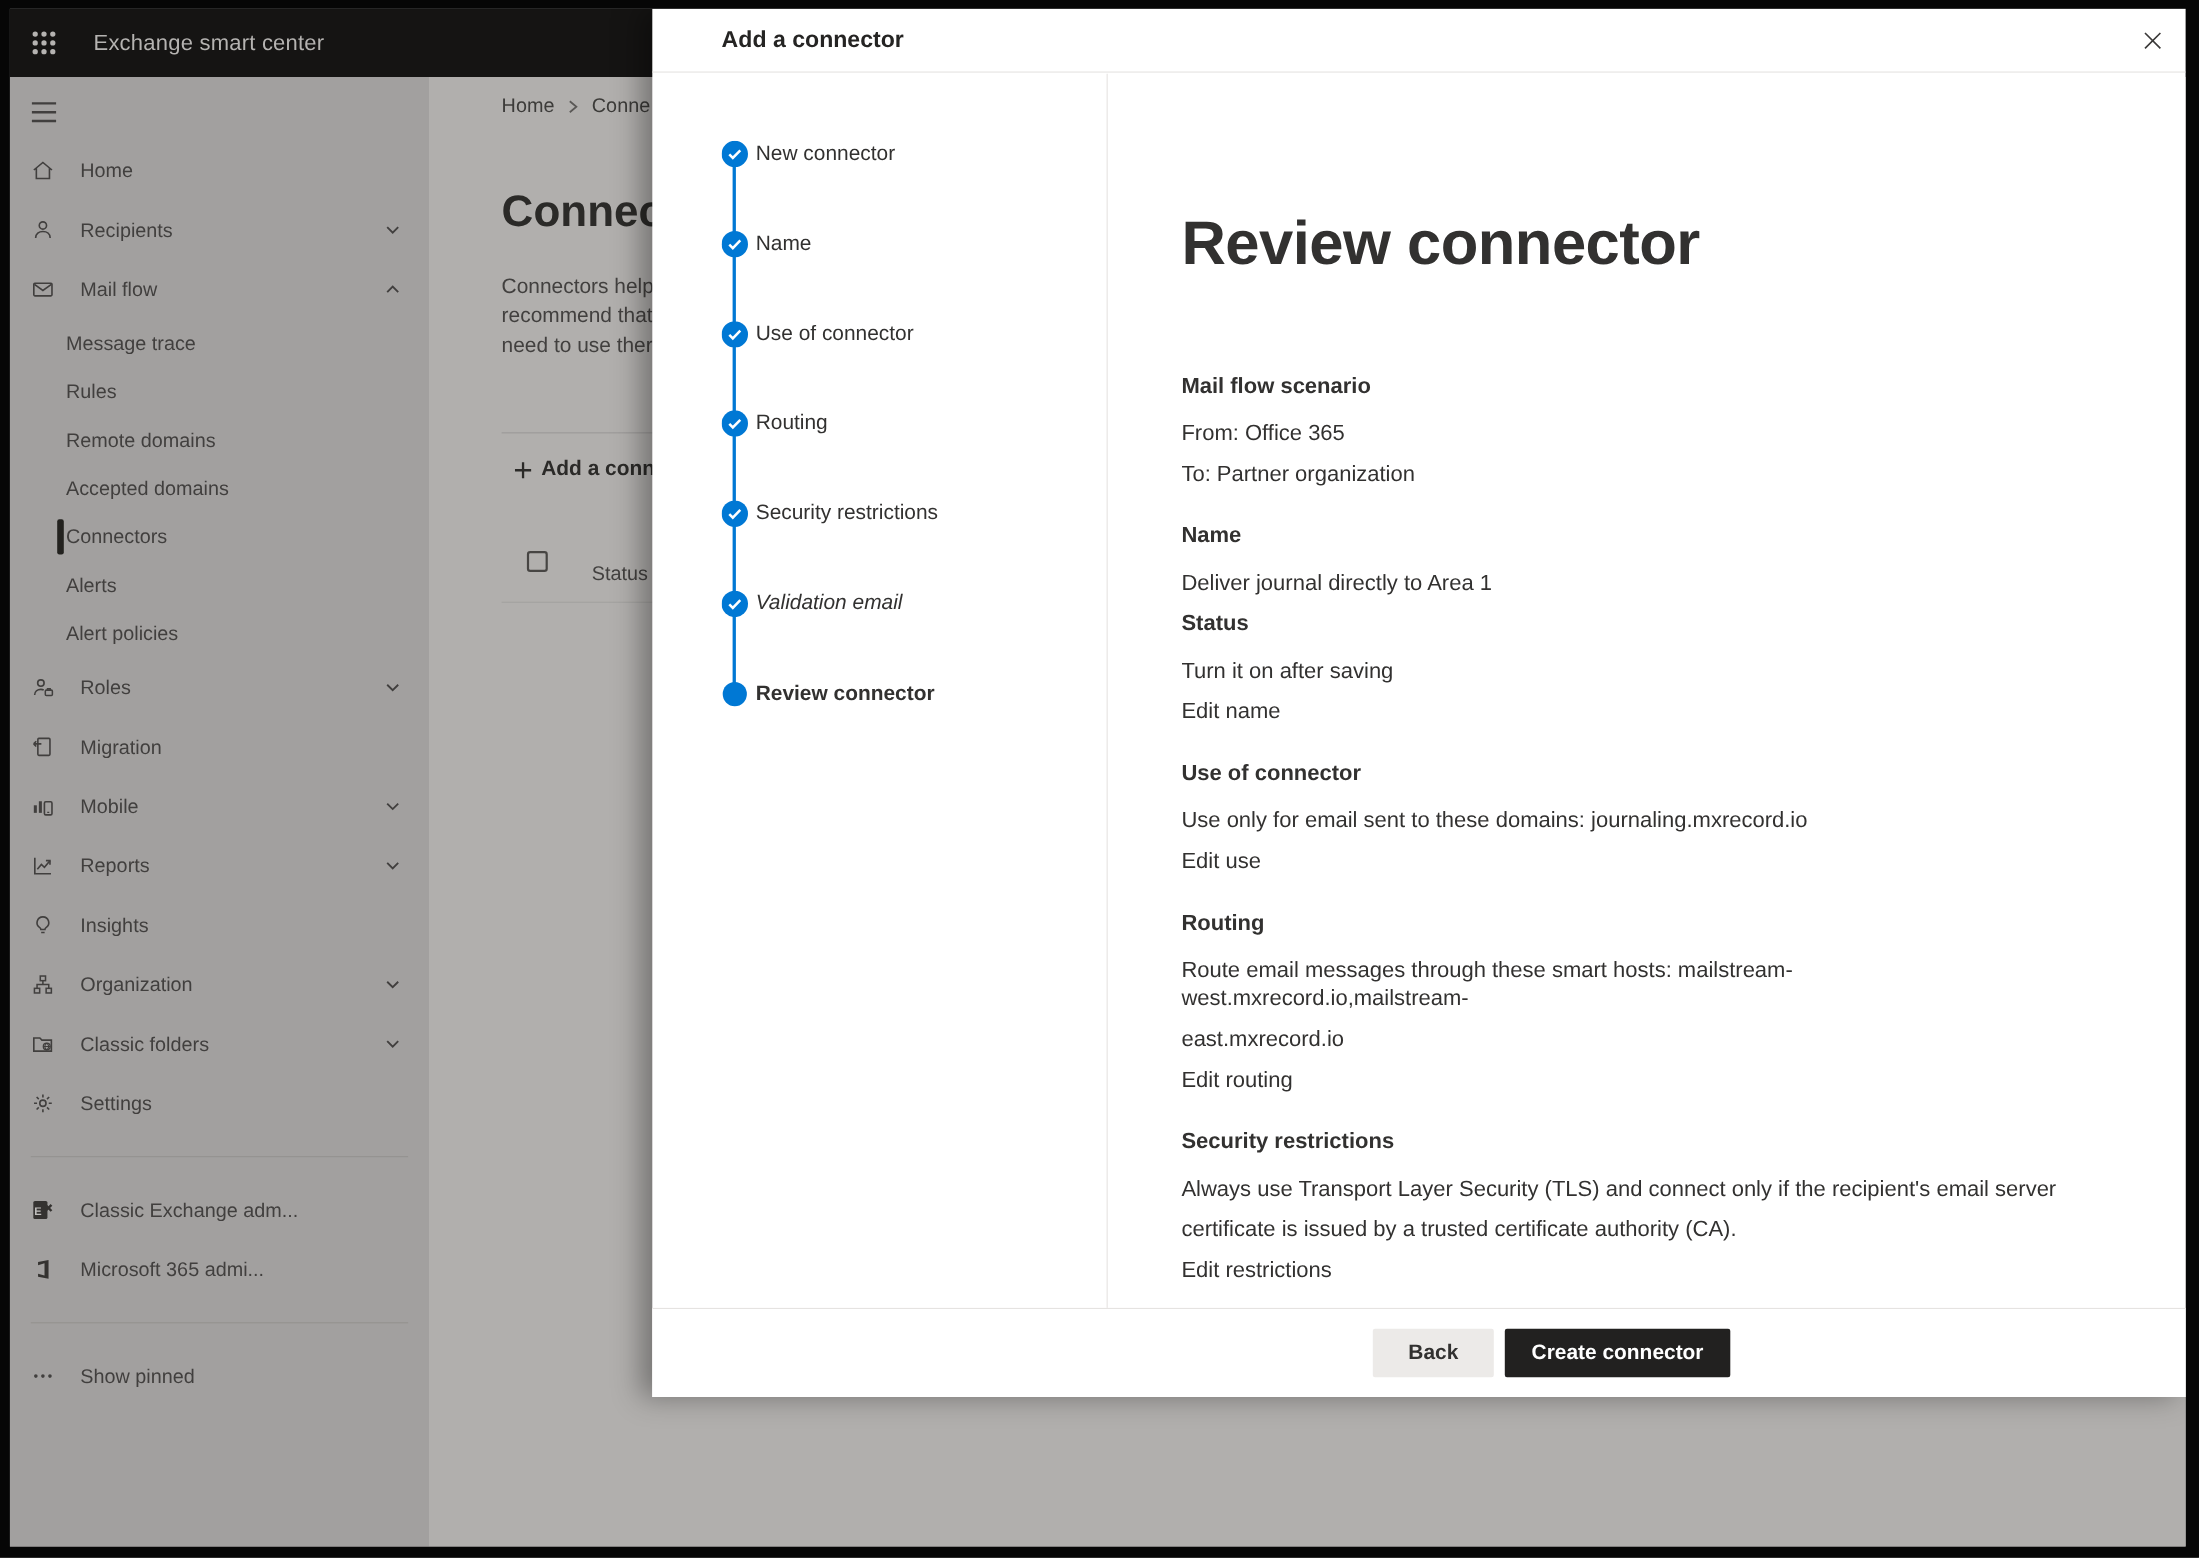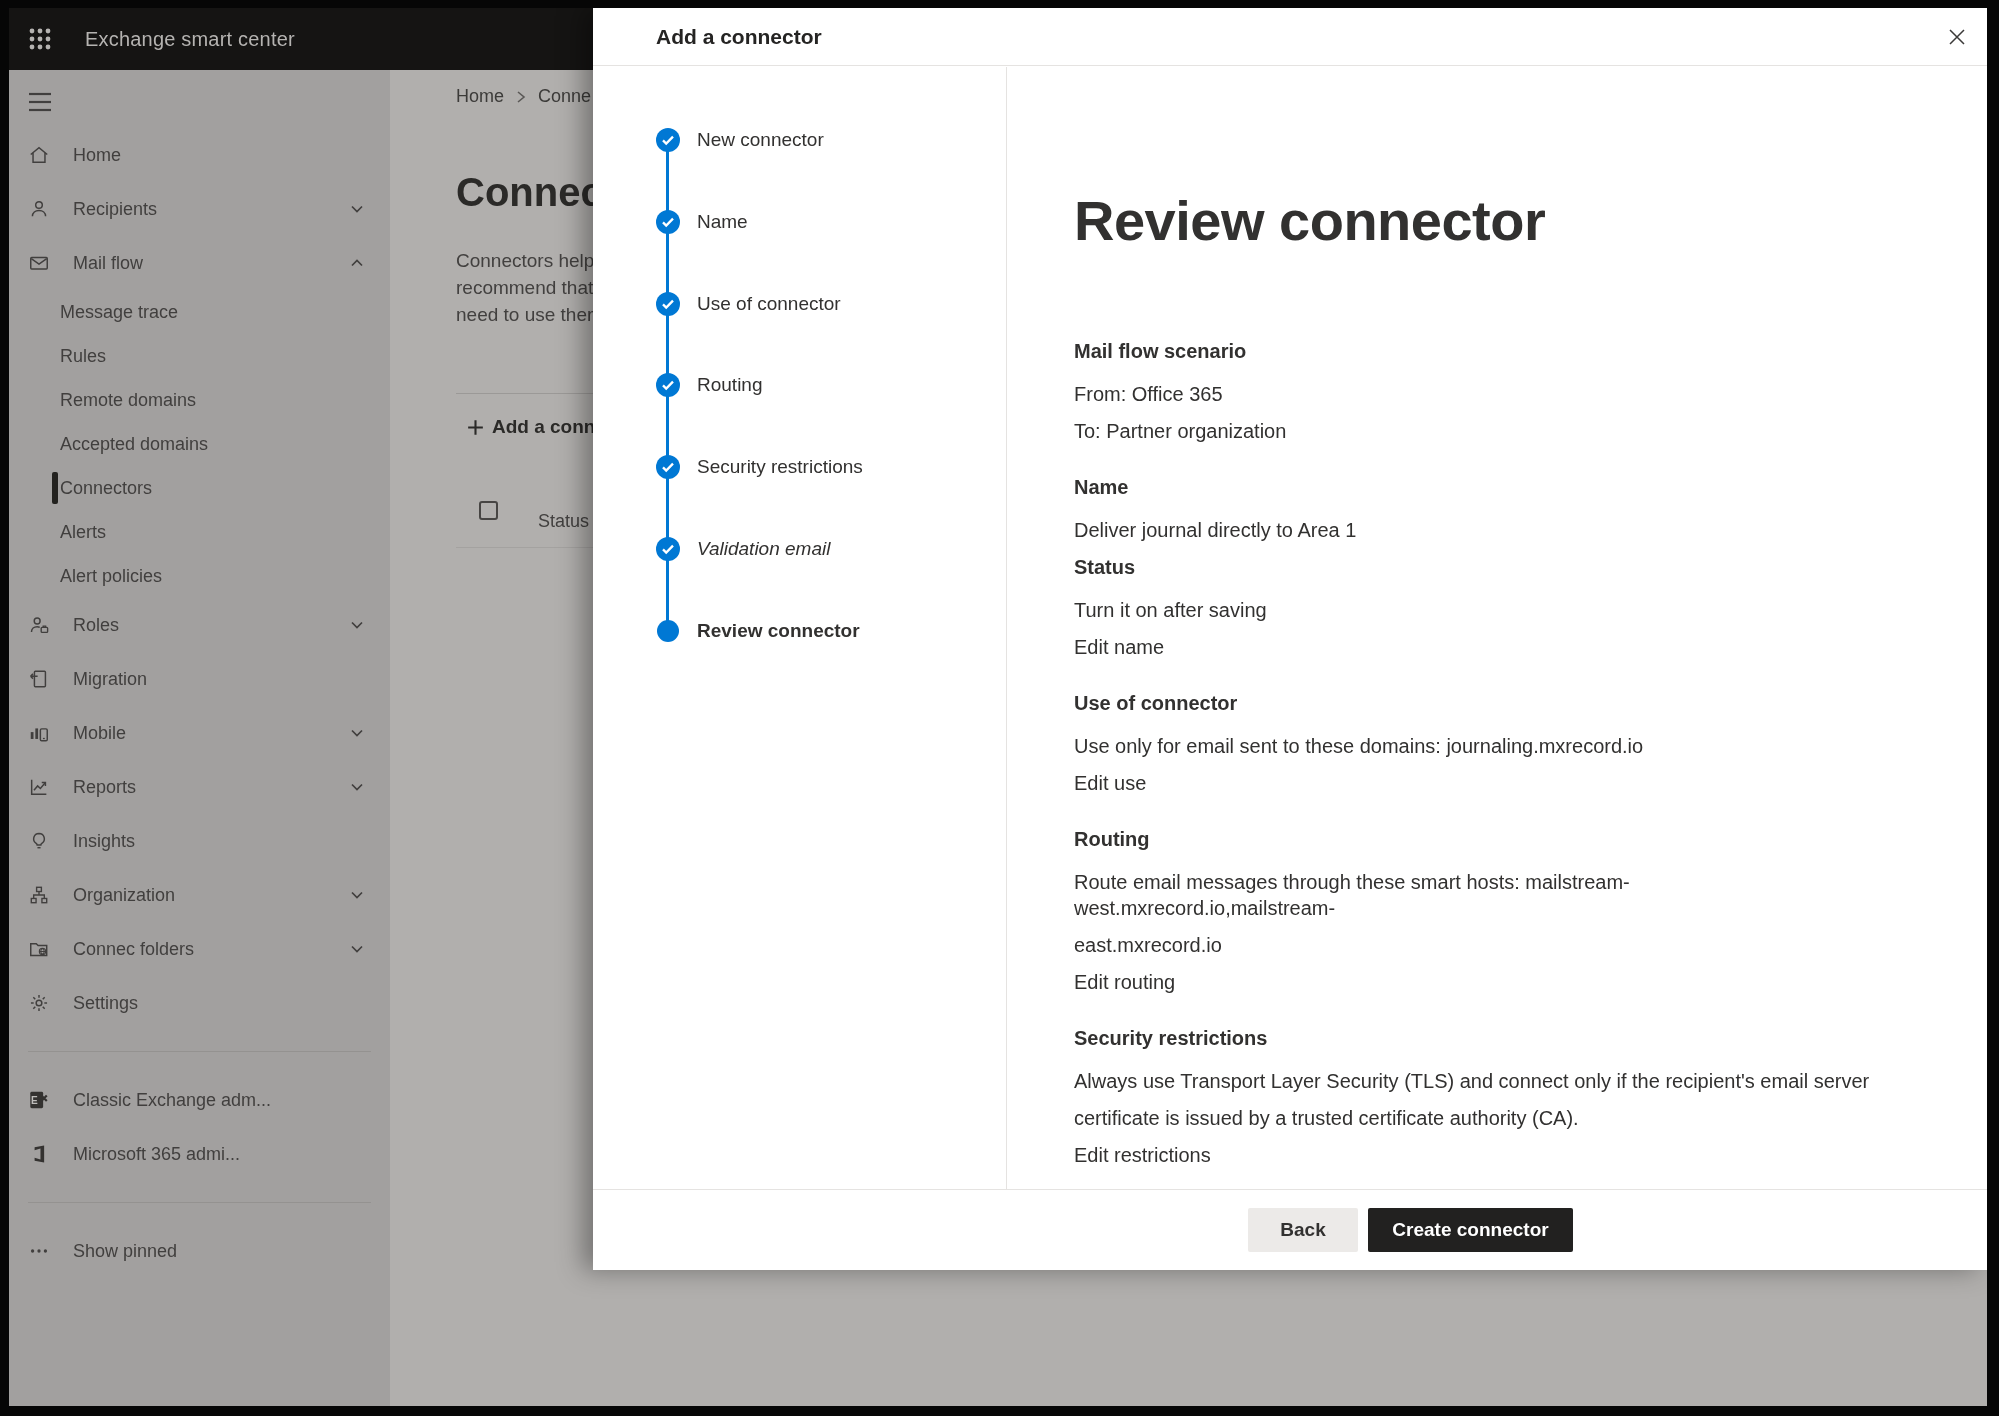--- a/index.html
+++ b/index.html
@@ -52,21 +52,21 @@
   .bg-rule2{position:absolute;left:66px;top:477px;width:600px;height:1px;background:var(--dim-line);opacity:.6}
 
   
   .flyout{position:absolute;left:584px;top:0;width:1394px;height:1262px;background:#fff;box-shadow:-10px 0 24px rgba(0,0,0,.35)}
   .fly-head{position:absolute;left:0;top:0;right:0;height:58px;border-bottom:1px solid var(--line)}
   .fly-title{position:absolute;left:63px;top:0;line-height:58px;font-size:21px;font-weight:bold;color:var(--ink2)}
   .close-btn{position:absolute;right:12px;top:11px;width:36px;height:36px;display:flex;align-items:center;justify-content:center;background:none;border:none;cursor:pointer}
   .fly-body{position:absolute;left:0;top:59px;right:0;bottom:81px}
   .wizard{position:absolute;left:0;top:0;bottom:0;width:414px;border-right:1px solid var(--line)}
   .wiz-line{position:absolute;left:73px;top:73px;width:3px;height:491px;background:var(--blue)}
-  .wiz-step{position:absolute;left:63px;display:flex;align-items:center;gap:17px;height:24px;cursor:pointer}
+  .wiz-step{position:absolute;left:63px;display:flex;align-items:center;gap:7px;height:24px;cursor:pointer}
   .wiz-step .lbl{font-size:19px;color:var(--ink);white-space:nowrap}
   .wiz-step.current .lbl{font-weight:bold}
   .content{position:absolute;left:415px;top:0;right:0;bottom:0;overflow:hidden;padding:122px 60px 0 66px}
   .review-title{font-size:56px;line-height:64px;font-weight:bold;color:var(--ink);margin-bottom:85px;letter-spacing:-.5px}
   .section{margin-bottom:30px;max-width:800px}
   .section h4{font-size:20px;line-height:26px;font-weight:bold;color:var(--ink);margin:0 0 17px}
   .section h4.sub{margin-top:5px}
   .section p{font-size:20px;line-height:26px;color:var(--ink);margin:0 0 11px}
   .section p.edit-link{cursor:pointer}
   .fly-foot{position:absolute;left:0;right:0;bottom:0;height:81px;border-top:1px solid var(--line);background:#fff}
@@ -214,21 +214,21 @@
             <svg class="chev" viewBox="0 0 16 16">
               <path d="M3 5.5 L8 10.5 L13 5.5" fill="none" stroke="#413f3e" stroke-width="1.7"></path>
             </svg>
           </li>
           <li class="nav-item">
             <svg class="nicon" viewBox="0 0 24 24">
               <path d="M3 6.2 h6 l2 2 h9.4 v11 H3 Z" fill="none" stroke="#413f3e" stroke-width="1.6"></path>
               <circle cx="15.8" cy="14.6" r="3.4" fill="none" stroke="#413f3e" stroke-width="1.3"></circle>
               <path d="M12.4 14.6 h6.8 M15.8 11.2 c-2.6 2.2 -2.6 4.6 0 6.8 c2.6 -2.2 2.6 -4.6 0 -6.8" fill="none" stroke="#413f3e" stroke-width="1.1"></path>
             </svg>
-            <span>Connec folders</span>
+            <span>Classic folders</span>
             <svg class="chev" viewBox="0 0 16 16">
               <path d="M3 5.5 L8 10.5 L13 5.5" fill="none" stroke="#413f3e" stroke-width="1.7"></path>
             </svg>
           </li>
           <li class="nav-item">
             <svg class="nicon" viewBox="0 0 24 24">
               <circle cx="12" cy="12" r="3.1" fill="none" stroke="#413f3e" stroke-width="1.6"></circle>
               <g stroke="#413f3e" stroke-width="1.6">
                 <path d="M12 3.2 v3"></path>
                 <path d="M12 17.8 v3"></path>

